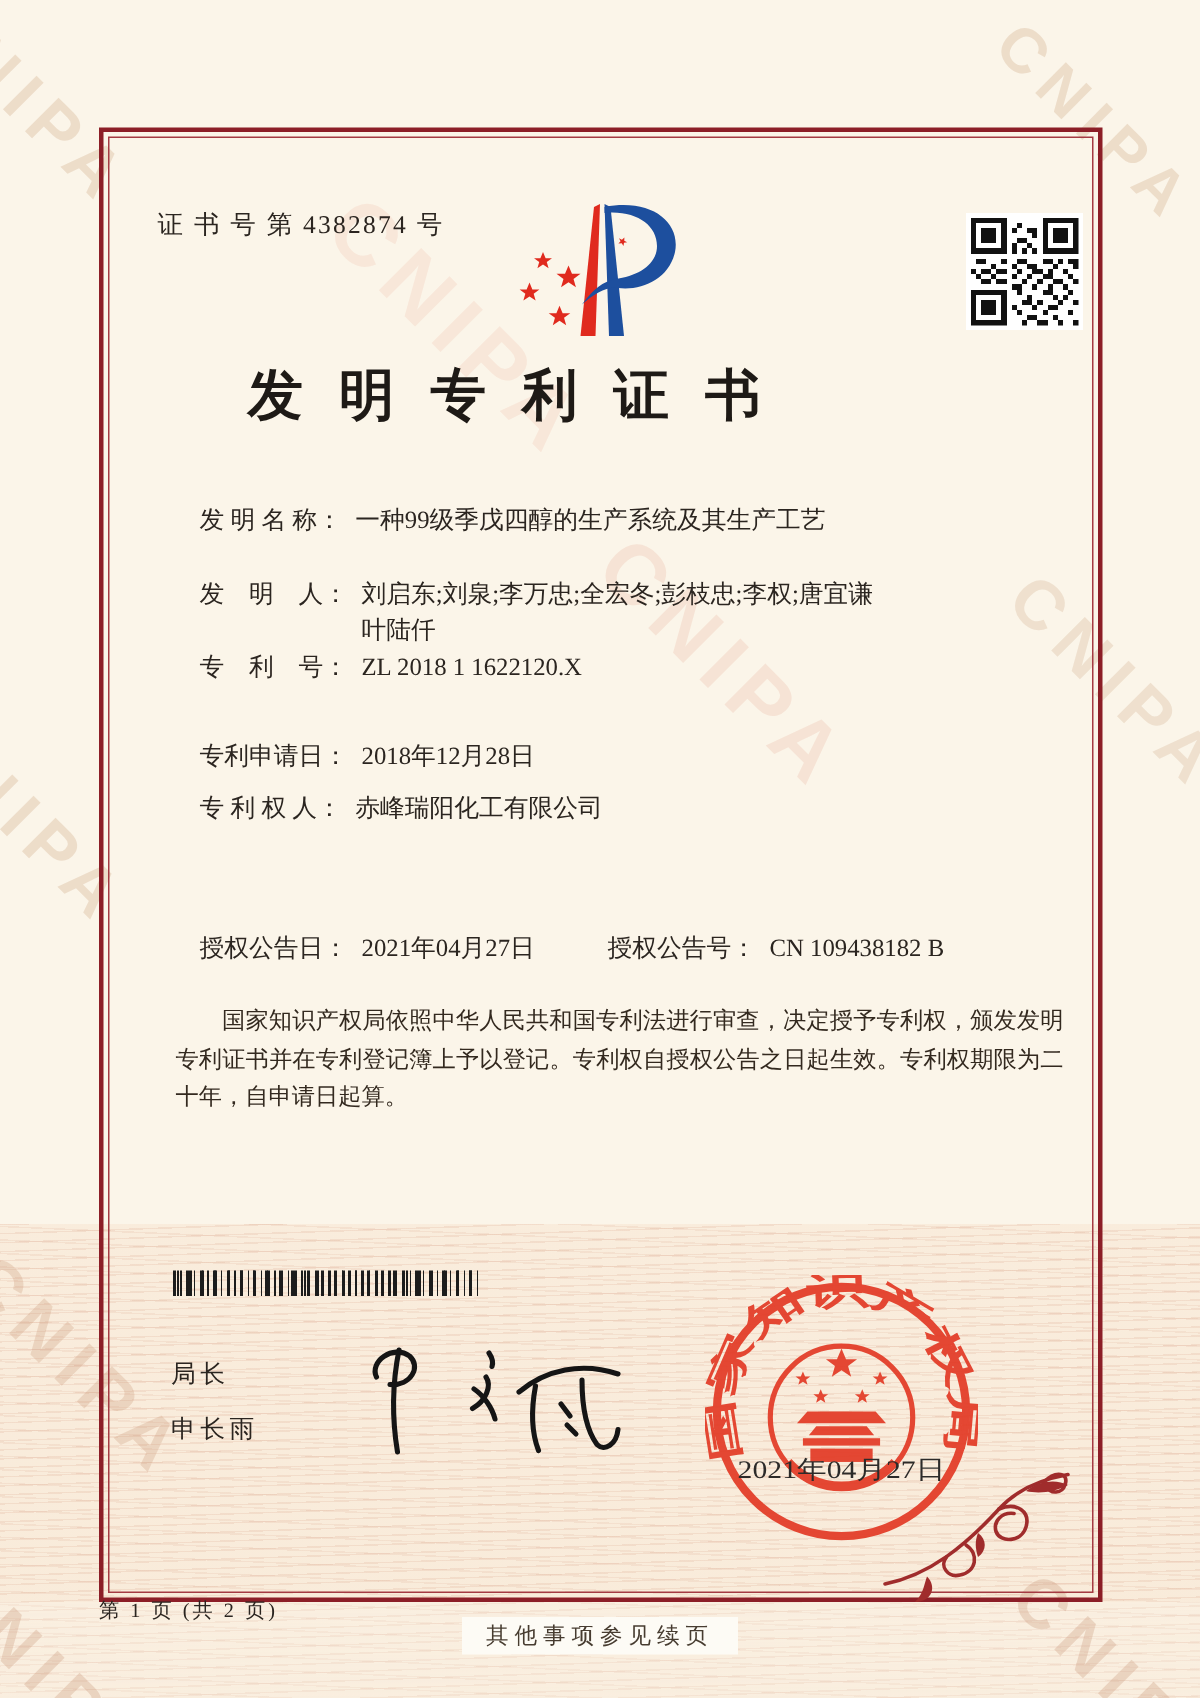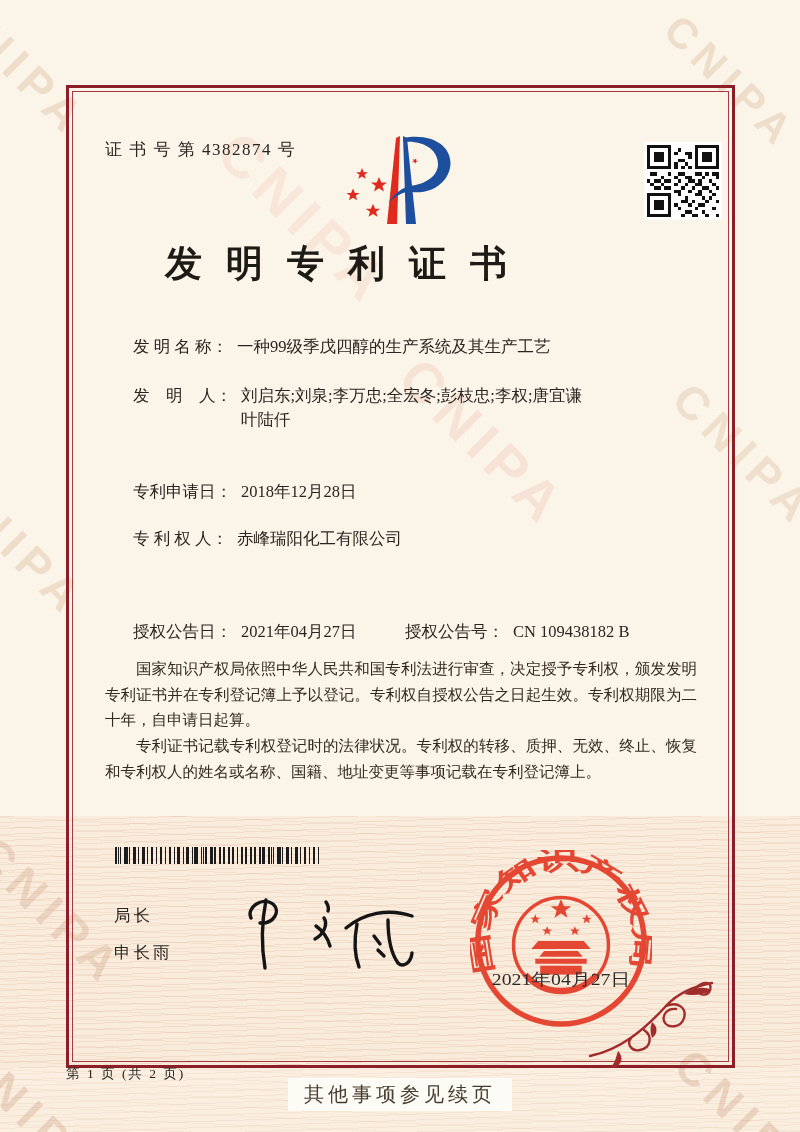--- a/index.html
+++ b/index.html
@@ -40,41 +40,41 @@
 
   .title{ position:absolute; left:0; width:672px; top:239px; text-align:center;
           font-size:37px; font-weight:bold; letter-spacing:24px; text-indent:24px; color:#1e1a16;}
 
   .field{ position:absolute; left:105px; font-size:16.5px; line-height:24px; }
   .flabel{ display:inline-block; white-space:pre; vertical-align:top;margin-left:28px; }
   .fvalue{ display:inline-block; white-space:pre-line; vertical-align:top; margin-left:9px; max-width:470px; }
   .field2{ left:377px; }
 
   .body-par{ position:absolute; left:105px; width:592px; font-size:15.5px; line-height:25.5px;
-             text-align:justify; text-indent:2em; margin:0; color:#33291f;}
+             text-align:justify; text-indent:2em; margin:12px; color:#33291f;}
 
   .barcode{ position:absolute; left:115px; top:847px; width:206px; height:17px;
     background-image:
       repeating-linear-gradient(90deg,#1c1c1c 0 2px, transparent 2px 5px, #1c1c1c 5px 6px, transparent 6px 9px),
       repeating-linear-gradient(90deg, transparent 0 3px, #1c1c1c 3px 4px, transparent 4px 11px, #1c1c1c 11px 13px, transparent 13px 17px);
   }
 
   .signer{ position:absolute; left:114px; font-size:16.5px; letter-spacing:3px;}
   .signature{ position:absolute; left:228px; top:882px; }
 
   .seal{ position:absolute; left:470px; top:850px; width:182px; height:182px;
          mix-blend-mode:multiply; opacity:.93; }
 
   .flourish{ position:absolute; left:588px; top:978px; z-index:4; }
 
   .page-footer{ position:absolute; left:66px; width:663px; top:1065px; text-align:left;
                 font-size:13.5px; letter-spacing:2px; }
   .cont-note{ position:absolute; left:0; width:800px; top:1078px; text-align:center; }
   .cont-note span{ display:inline-block; background:#fdfbf5; padding:3px 16px;
-                   font-size:20px; letter-spacing:4px; color:#473c30;}
+                   font-size:15px; letter-spacing:4px; color:#473c30;}
 </style>
 </head>
 <body>
 
 <div class="page">
 
   <div class="waves strong"></div>
   <div class="waves soft"></div>
 
   <span class="watermark" style="left:-28px;top:-18px;font-size:46px;color:rgba(205,165,130,0.30)">CNIPA</span>
@@ -197,35 +197,37 @@
 
     <div class="title">发明专利证书</div>
 
     <div class="field" style="top:335px">
       <span class="flabel">发 明 名 称：</span><span class="fvalue">一种99级季戊四醇的生产系统及其生产工艺</span>
     </div>
     <div class="field" style="top:384px">
       <span class="flabel">发　明　人：</span><span class="fvalue">刘启东;刘泉;李万忠;全宏冬;彭枝忠;李权;唐宜谦
 叶陆仟</span>
     </div>
-    <div class="field" style="top:480px">
+    <div class="field" style="top:433px">
+      <span class="flabel">专　利　号：</span><span class="fvalue">ZL 2018 1 1622120.X</span>
+    </div>
+    <div class="field" style="top:492px">
       <span class="flabel">专利申请日：</span><span class="fvalue">2018年12月28日</span>
     </div>
     <div class="field" style="top:527px">
       <span class="flabel">专 利 权 人：</span><span class="fvalue">赤峰瑞阳化工有限公司</span>
     </div>
     <div class="field" style="top:620px">
       <span class="flabel">授权公告日：</span><span class="fvalue">2021年04月27日</span>
     </div>
     <div class="field field2" style="top:620px">
       <span class="flabel" style="width:auto">授权公告号：</span><span class="fvalue">CN 109438182 B</span>
     </div>
 
     <p class="body-par" style="top:656px">国家知识产权局依照中华人民共和国专利法进行审查，决定授予专利权，颁发发明专利证书并在专利登记簿上予以登记。专利权自授权公告之日起生效。专利权期限为二十年，自申请日起算。</p>
-    <p class="body-par" style="top:733px">专利证书记载专利权登记时的法律状况。专利权的转移、质押、无效、终止、恢复和专利权人的姓名或名称、国籍、地址变更等事项记载在专利登记簿上。</p>
 
     <div class="barcode"></div>
 
     <div class="signer" style="top:905px">局长</div>
     <div class="signer" style="top:942px">申长雨</div>
 
     <svg class="signature" width="205" height="105" viewBox="0 0 205 105">
       <g fill="none" stroke="#151515" stroke-width="3.4" stroke-linecap="round" stroke-linejoin="round">
         <path d="M38,18 C34,38 33,62 37,86"></path>
         <path d="M23,36 C18,26 34,14 45,22 C53,29 46,42 32,41"></path>

